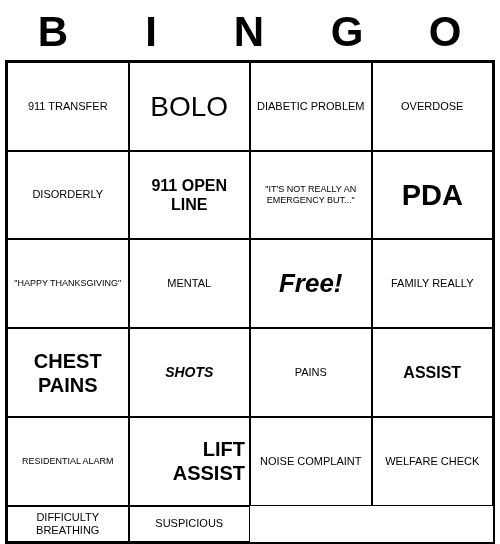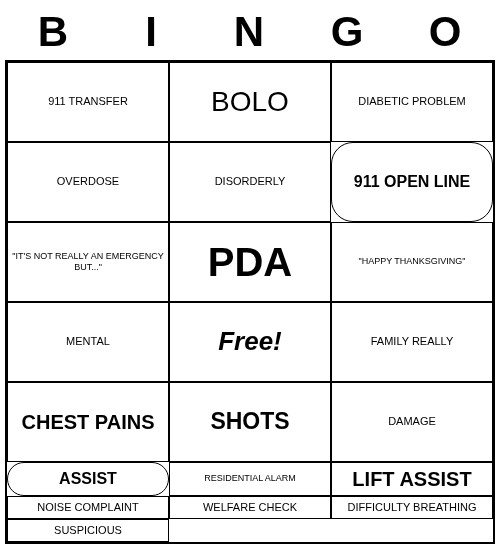--- a/index.html
+++ b/index.html
@@ -29,21 +29,21 @@
       letter-spacing: 2px;
     }
 
     .bingo-title span {
       width: 90px;
       text-align: center;
     }
 
     .bingo-grid {
       display: grid;
-      grid-template-columns: repeat(3, 1fr);
+      grid-template-columns: repeat(4, 1fr);
       grid-template-rows: repeat(5, 1fr);
       width: 490px;
       height: 488px;
       border: 2px solid #000;
     }
 
     .bingo-cell {
       border: 1px solid #000;
       display: flex;
       align-items: center;
@@ -52,21 +52,20 @@
       padding: 4px;
       font-size: 11px;
       font-weight: normal;
       line-height: 1.2;
       word-break: break-word;
     }
 
     .bingo-cell.medium-large {
       font-size: 16px;
       font-weight: bold;
-      border-radius: 22px;
     }
 
     .bingo-cell.free {
       font-size: 26px;
       font-style: italic;
       font-weight: bold;
     }
 
     .bingo-cell.small-text {
       font-size: 9px;
@@ -77,27 +76,28 @@
       font-weight: bold;
     }
 
     .bingo-cell.lift-assist {
       font-size: 20px;
       font-weight: bold;
       text-align: right;
     }
 
     .bingo-cell.pda {
-      font-size: 40px;
+      font-size: 29px;
       font-weight: bold;
     }
 
     .bingo-cell.shots {
-      font-size: 23px;
+      font-size: 14px;
       font-weight: bold;
+      font-style: italic;
     }
 
     .bingo-cell.bolo {
       font-size: 28px;
       font-weight: normal;
     }
   </style>
 </head>
 <body>
 
@@ -119,21 +119,21 @@
     <div class="bingo-cell">DISORDERLY</div>
     <div class="bingo-cell medium-large">911 OPEN LINE</div>
     <div class="bingo-cell small-text">"IT'S NOT REALLY AN EMERGENCY BUT..."</div>
     <div class="bingo-cell pda">PDA</div>
     <div class="bingo-cell small-text">"HAPPY THANKSGIVING"</div>
     <div class="bingo-cell">MENTAL</div>
     <div class="bingo-cell free">Free!</div>
     <div class="bingo-cell">FAMILY REALLY</div>
     <div class="bingo-cell chest-pains">CHEST PAINS</div>
     <div class="bingo-cell shots">SHOTS</div>
-    <div class="bingo-cell">DAMAGE</div>
+    <div class="bingo-cell">PAINS</div>
     <div class="bingo-cell medium-large">ASSIST</div>
     <div class="bingo-cell small-text">RESIDENTIAL ALARM</div>
     <div class="bingo-cell lift-assist">LIFT ASSIST</div>
     <div class="bingo-cell">NOISE COMPLAINT</div>
     <div class="bingo-cell">WELFARE CHECK</div>
     <div class="bingo-cell">DIFFICULTY BREATHING</div>
     <div class="bingo-cell">SUSPICIOUS</div>
   </div>
 
 </body></html>

